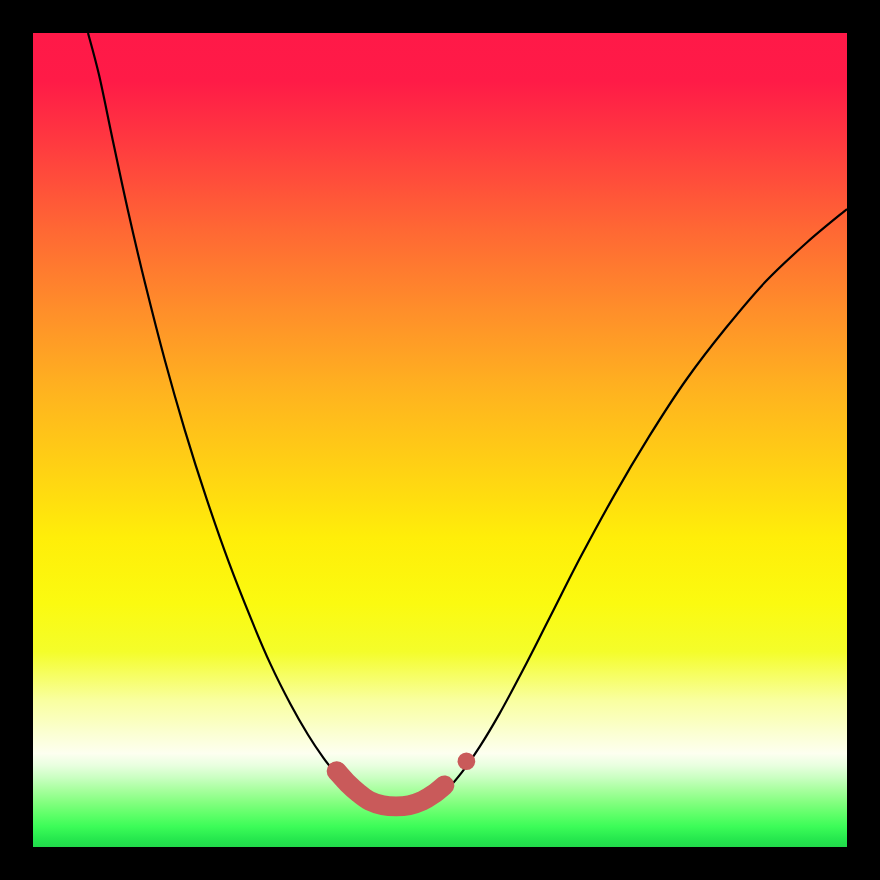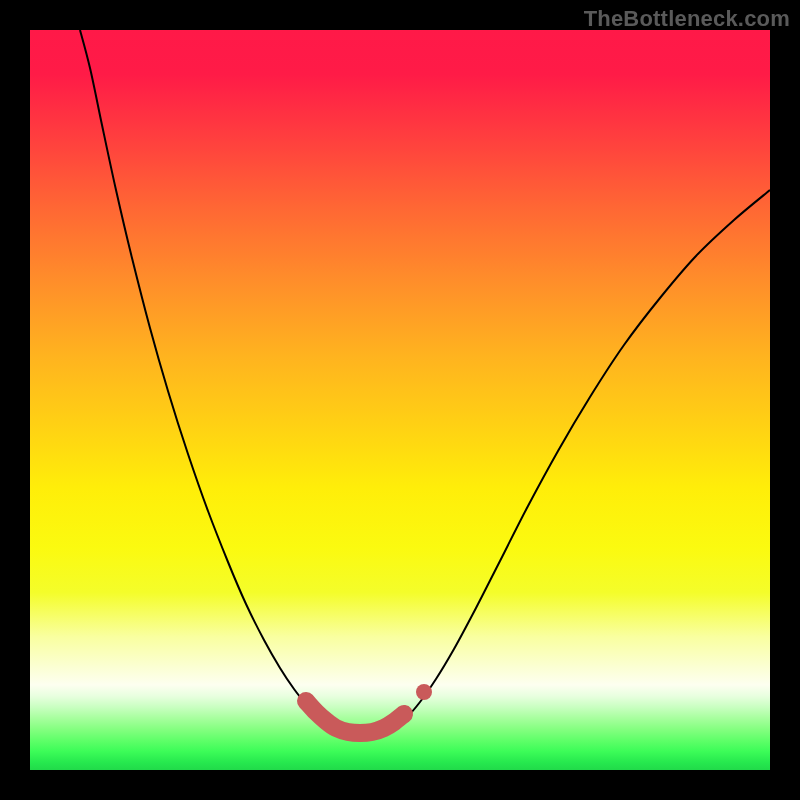--- a/index.html
+++ b/index.html
@@ -66,21 +66,20 @@
     pointer-events: none;
   }
   .curve-path { fill: none; stroke: #000; stroke-width: 2; }
   .marker-path { fill: none; stroke: #c95a5a; stroke-width: 18; stroke-linecap: round; stroke-linejoin: round; }
   .marker-dot { fill: #c95a5a; }
 </style>
 </head>
 <body>
 
 <div class="stage">
-  <div class="watermark">TheBottleneck.com</div>
   <div class="plot">
     <div class="gradient"></div>
     <svg class="curve" viewBox="0 0 740 740">
       <path id="curve-path" class="curve-path" d="M 50 0 C 51.7 6.3, 56.3 22.2, 60 38 C 63.7 53.8, 67.7 74.7, 72 95 C 76.3 115.3, 81.0 137.8, 86 160 C 91.0 182.2, 96.3 205.0, 102 228 C 107.7 251.0, 114.0 275.8, 120 298 C 126.0 320.2, 131.7 340.0, 138 361 C 144.3 382.0, 151.3 404.0, 158 424 C 164.7 444.0, 171.3 463.0, 178 481 C 184.7 499.0, 191.7 516.5, 198 532 C 204.3 547.5, 210.0 561.0, 216 574 C 222.0 587.0, 228.3 599.3, 234 610 C 239.7 620.7, 245.0 629.8, 250 638 C 255.0 646.2, 259.7 653.0, 264 659 C 268.3 665.0, 272.3 669.7, 276 674 C 279.7 678.3, 282.7 681.8, 286 685 C 289.3 688.2, 292.7 690.5, 296 693 C 299.3 695.5, 302.7 698.3, 306 700 C 309.3 701.7, 312.7 702.2, 316 703 C 319.3 703.8, 322.3 704.7, 326 705 C 329.7 705.3, 334.0 705.3, 338 705 C 342.0 704.7, 346.0 704.2, 350 703 C 354.0 701.8, 357.7 700.5, 362 698 C 366.3 695.5, 371.3 692.3, 376 688 C 380.7 683.7, 385.0 678.5, 390 672 C 395.0 665.5, 400.3 657.8, 406 649 C 411.7 640.2, 417.3 630.8, 424 619 C 430.7 607.2, 438.3 592.7, 446 578 C 453.7 563.3, 461.3 548.0, 470 531 C 478.7 514.0, 488.3 494.3, 498 476 C 507.7 457.7, 517.7 439.2, 528 421 C 538.3 402.8, 549.0 384.7, 560 367 C 571.0 349.3, 582.3 331.5, 594 315 C 605.7 298.5, 618.0 282.8, 630 268 C 642.0 253.2, 653.7 239.0, 666 226 C 678.3 213.0, 691.7 201.0, 704 190 C 716.3 179.0, 734.0 165.0, 740 160"></path>
       <path id="marker-path" class="marker-path" d="M 276 671 C 277.7 672.8, 282.7 678.7, 286 682 C 289.3 685.3, 292.7 688.3, 296 691 C 299.3 693.7, 302.3 696.2, 306 698 C 309.7 699.8, 314.0 701.2, 318 702 C 322.0 702.8, 326.0 703.0, 330 703 C 334.0 703.0, 338.0 702.8, 342 702 C 346.0 701.2, 350.3 699.7, 354 698 C 357.7 696.3, 360.7 694.3, 364 692 C 367.3 689.7, 372.3 685.3, 374 684"></path>
       <circle id="marker-dot" class="marker-dot" r="8" cx="394" cy="662"></circle>
     </svg>
   </div>
 </div>
 

